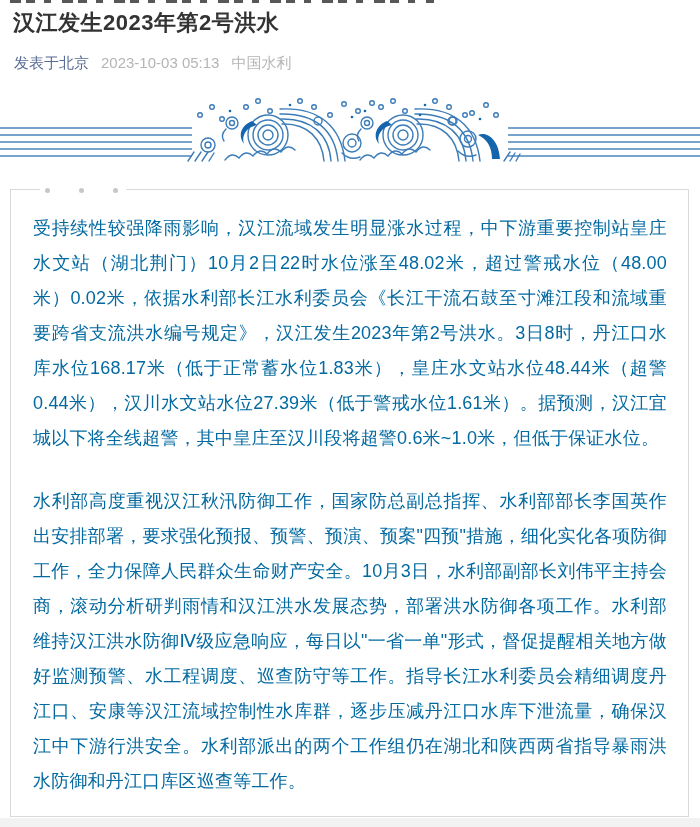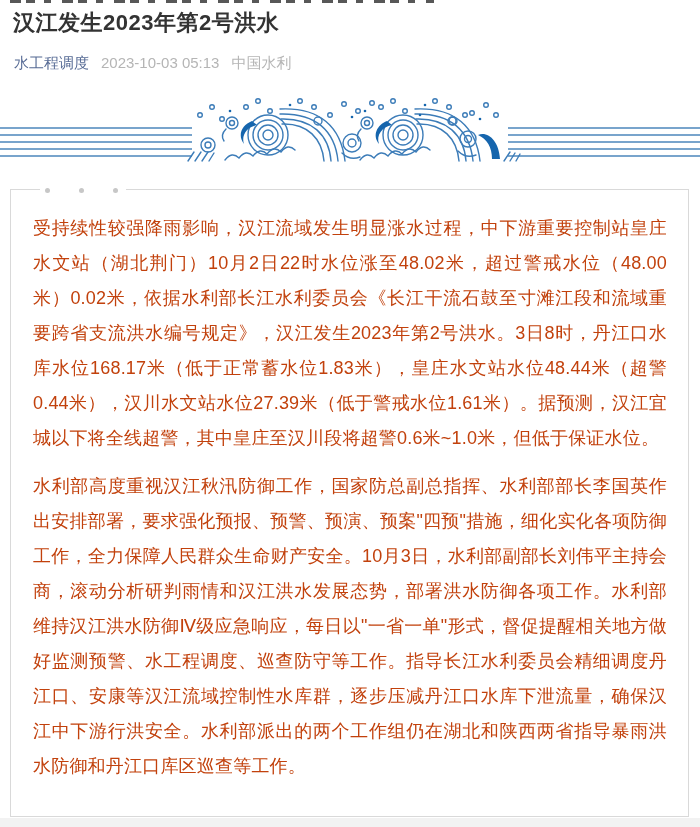--- a/index.html
+++ b/index.html
@@ -23,41 +23,41 @@
 
   .banner { position:absolute; top:95px; left:0; width:700px; height:80px; }
 
   .card { position:absolute; top:189px; left:10px; width:679px; height:628px;
     background:#ffffff; border:1px solid #d9d9d9; }
   .dots-cover { position:absolute; top:-4px; left:29px; width:86px; height:8px;
     background:#ffffff; display:flex; align-items:center; padding-left:5px; gap:29px; }
   .dot { width:5px; height:5px; border-radius:50%; background:#c7c7c7; flex:0 0 auto; }
 
   .content { padding:21px 21px 0 22px; }
-  .content p { font-size:18px; line-height:35px; color:#c2410c;
+  .content p { font-size:18px; line-height:35px; color:#0369a1;
     text-align:justify; text-justify:inter-ideograph; letter-spacing:.2px; }
-  .content p + p { margin-top:13px; }
+  .content p + p { margin-top:28px; }
 
   .page-bottom { position:absolute; top:818px; left:0; width:700px; height:9px; background:#f2f2f2; }
 
   svg .ln { stroke:#4b86bb; stroke-width:1.3; }
   svg .wv { stroke:#3c7cb8; stroke-width:1.4; fill:none; stroke-linecap:round; }
   svg .dk { fill:#1565ad; stroke:none; }
 </style>
 </head>
 <body>
 
 <div class="page">
 
   <div class="top-artifact"></div>
 
   <h1 class="title">汉江发生2023年第2号洪水</h1>
 
   <div class="byline">
-    <span class="account">水工程调度</span><span class="time">2023-10-03 05:13</span><span class="loc">中国水利</span>
+    <span class="account">发表于北京</span><span class="time">2023-10-03 05:13</span><span class="loc">中国水利</span>
   </div>
 
   <svg class="banner" viewBox="0 0 700 80" aria-hidden="true">
 
     <g class="ln">
       <line x1="0" y1="33" x2="192" y2="33"></line>
         <line x1="0" y1="40" x2="192" y2="40"></line>
       <line x1="0" y1="47" x2="192" y2="47"></line>
         <line x1="0" y1="54" x2="192" y2="54"></line>
       <line x1="0" y1="61" x2="192" y2="61"></line>

